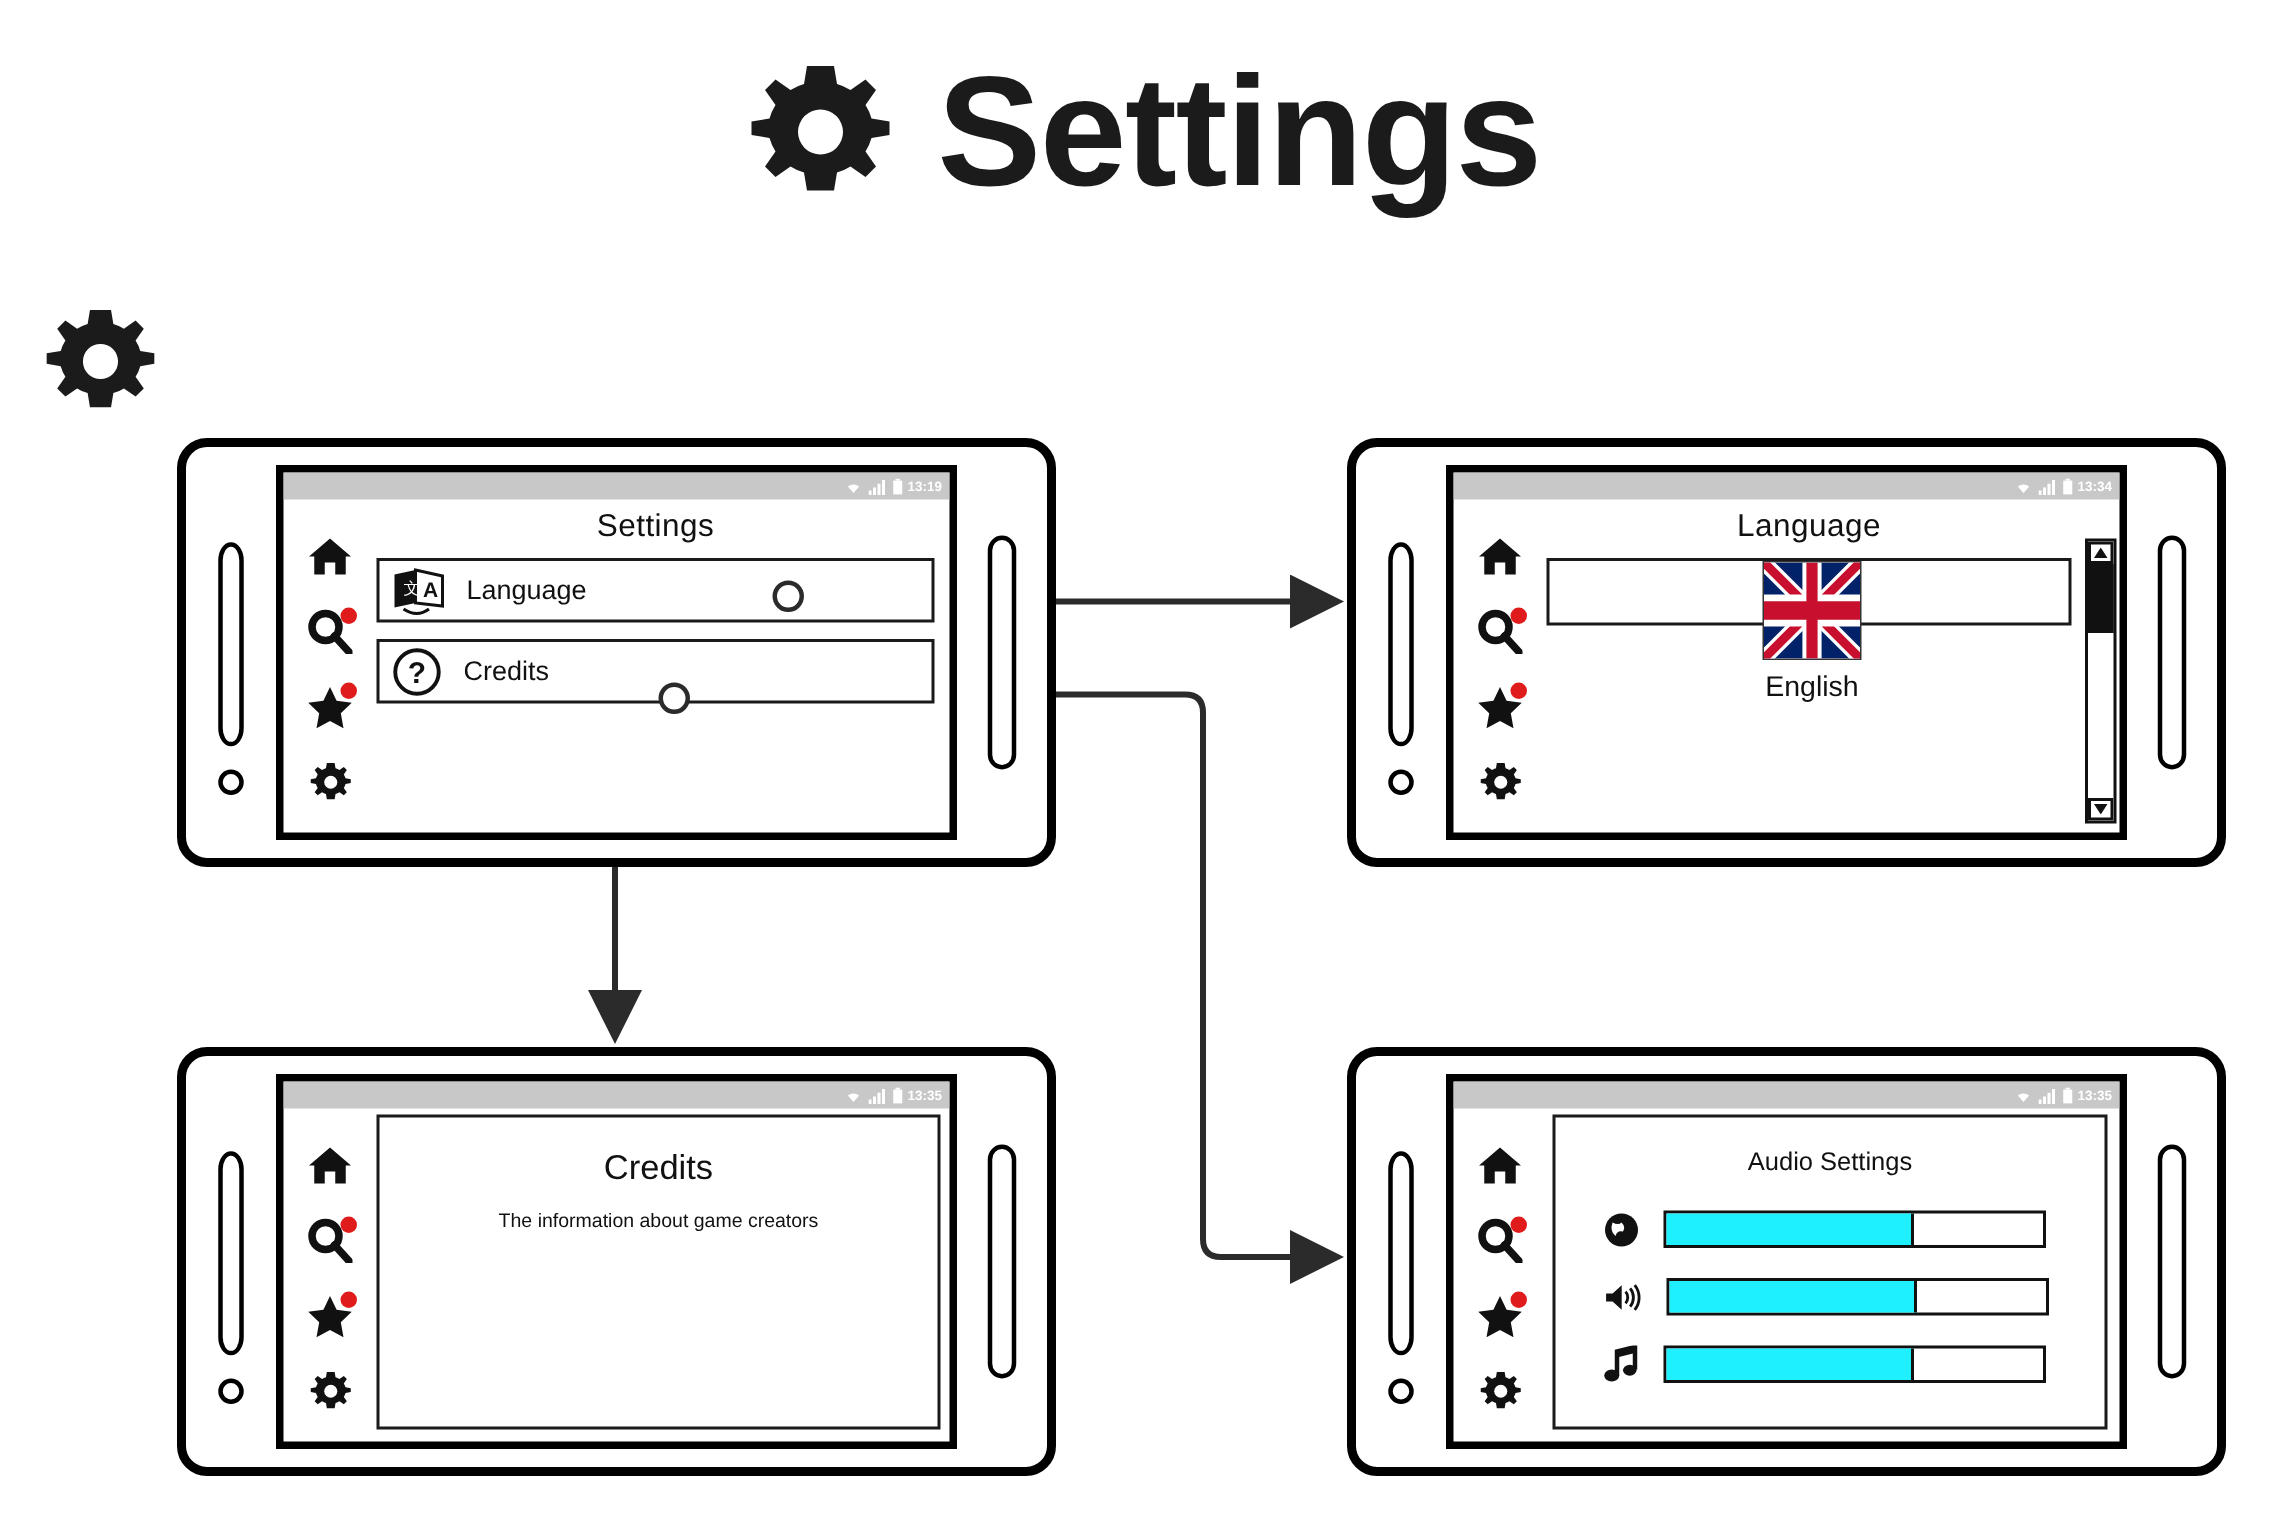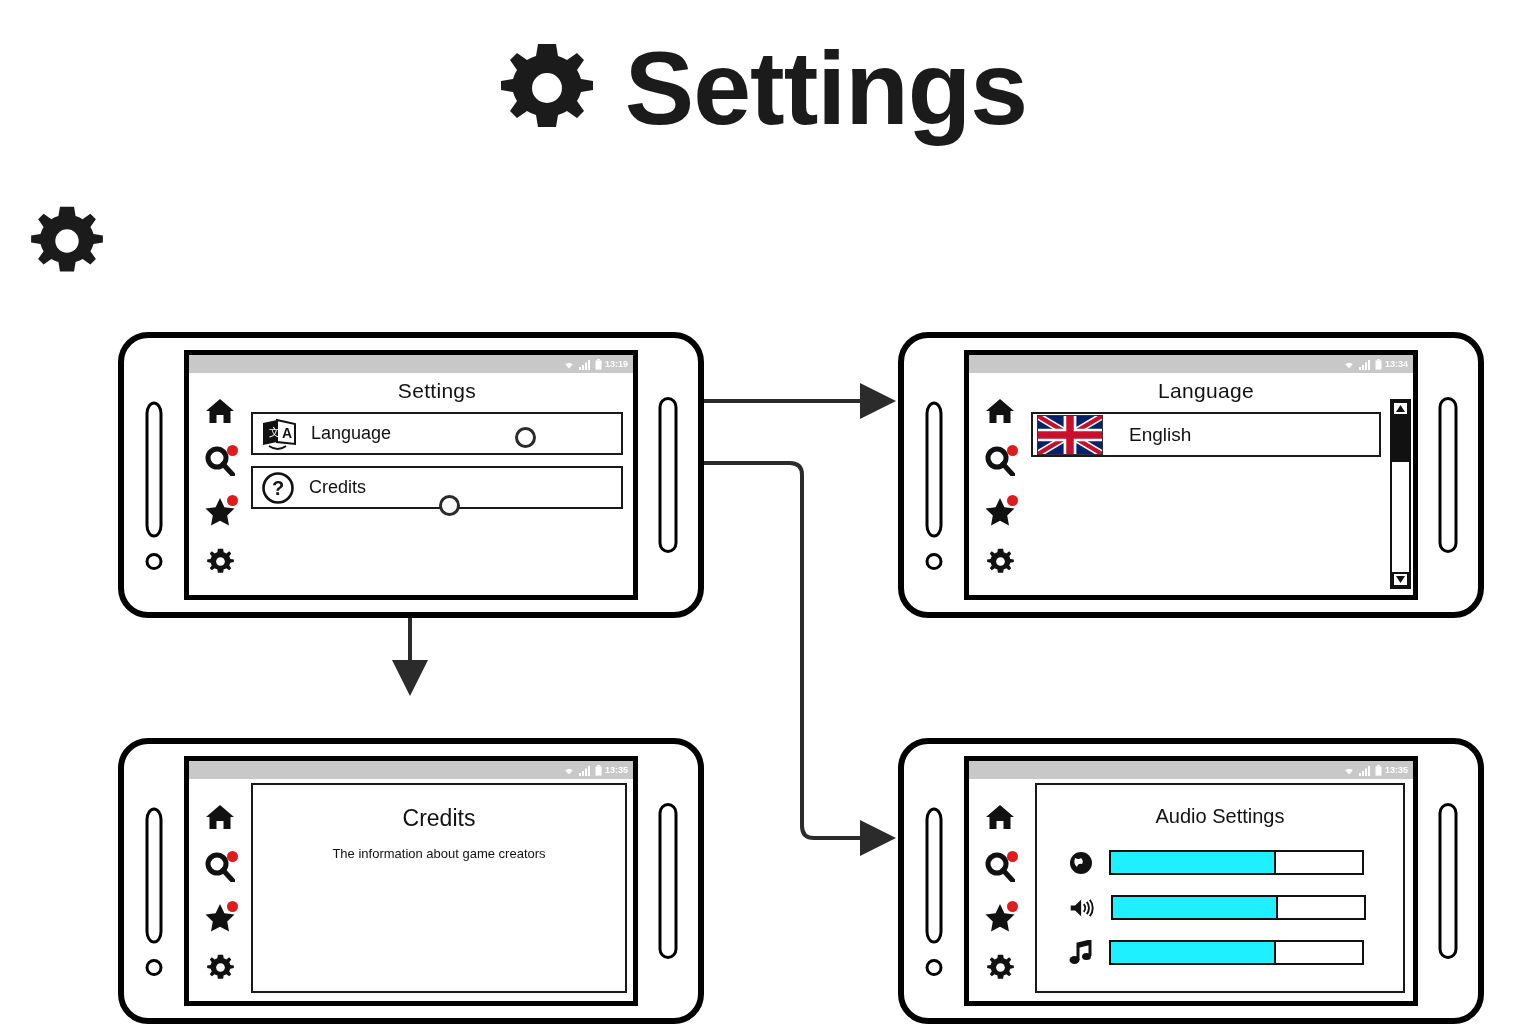--- a/index.html
+++ b/index.html
@@ -9,22 +9,22 @@
   
   #page-title-row{position:absolute;left:0;top:18px;width:1524px;height:140px;
        display:flex;align-items:center;justify-content:center;gap:28px;}
   #page-title-row .title-text{font-size:104px;font-weight:bold;letter-spacing:-1px;
        color:#1b1b1b;line-height:1;}
   .gear-big svg{display:block;}
 
   #corner-gear{position:absolute;left:28px;top:202px;}
 
   
-  .phone{position:absolute;border:6px solid #000;border-radius:30px;background:#fff;
-         box-sizing:border-box;margin-top:40px;}
+  .phone{position:absolute;border:6px solid #000;border-radius:20px;background:#fff;
+         box-sizing:border-box;}
   .bezel-left,.bezel-right{position:absolute;top:0;bottom:0;width:60px;}
   .speaker-slot{position:absolute;left:50%;top:50%;transform:translate(-50%,-54%);
          width:11px;height:130px;border:3px solid #000;border-radius:50%/12px;background:#fff;}
   .cam-dot{position:absolute;left:50%;transform:translateX(-50%);bottom:42px;
          width:11px;height:11px;border:3px solid #000;border-radius:50%;background:#fff;}
   .home-pill{position:absolute;left:50%;top:50%;transform:translate(-50%,-50%);
          width:13px;height:150px;border:3px solid #000;border-radius:50%/10px;background:#fff;}
 
   .screen{position:absolute;top:12px;bottom:12px;left:60px;right:60px;
           border:5px solid #000;background:#fff;box-sizing:border-box;overflow:hidden;}
@@ -45,42 +45,42 @@
 
   
   .row{border:2px solid #1a1a1a;height:43px;margin-bottom:11px;display:flex;align-items:center;
        gap:14px;padding-left:8px;box-sizing:border-box;background:#fff;position:relative;}
   .row-label{font-size:18px;}
   .anchor-dot{position:absolute;width:15px;height:15px;border:3px solid #2b2b2b;border-radius:50%;
        background:#fff;}
 
   
   .lrow{border:2px solid #1a1a1a;height:45px;margin-bottom:12px;display:flex;align-items:center;
-        gap:26px;padding-left:4px;box-sizing:border-box;}
+        gap:8px;padding-left:4px;box-sizing:border-box;flex-direction:column;}
   .flag{width:66px;height:40px;border:1px solid #333;box-sizing:border-box;flex:0 0 66px;}
   .lrow-label{font-size:19px;}
 
   
   .scrollbar{position:absolute;right:2px;top:26px;bottom:6px;width:21px;border:2px solid #111;
              background:#fff;box-sizing:border-box;display:flex;flex-direction:column;align-items:center;}
   .sb-btn{width:17px;height:15px;border:2px solid #111;box-sizing:border-box;display:flex;
           align-items:center;justify-content:center;flex:0 0 auto;background:#fff;}
   .sb-track{flex:1;width:17px;position:relative;}
   .sb-thumb{position:absolute;top:0;left:0;width:17px;height:46px;background:#111;border:2px solid #111;box-sizing:border-box;}
 
   
   .panel{border:2px solid #1a1a1a;position:absolute;top:4px;left:0;right:6px;bottom:8px;
          box-sizing:border-box;padding:12px;}
   .panel-title{text-align:center;font-size:23px;margin:8px 0 14px;}
   .panel-text{text-align:center;font-size:13px;}
 
   
   .aud-panel{border:2px solid #1a1a1a;position:absolute;top:4px;left:4px;right:8px;bottom:8px;
              box-sizing:border-box;padding:10px 18px;}
-  .aud-title{text-align:center;font-size:20px;margin:10px 0 22px;}
+  .aud-title{text-align:center;font-size:17px;margin:10px 0 22px;}
   .slider-line{display:flex;align-items:center;gap:16px;margin:0 0 20px 14px;}
   .slider{flex:1;height:25px;border:2px solid #111;position:relative;background:#fff;box-sizing:border-box;
           max-width:255px;}
   .slider .fill{position:absolute;left:0;top:0;bottom:0;background:#1ff0ff;border-right:2px solid #111;}
 
   
   #wires{position:absolute;left:0;top:0;width:1524px;height:1024px;pointer-events:none;}
 </style>
 </head>
 <body>

